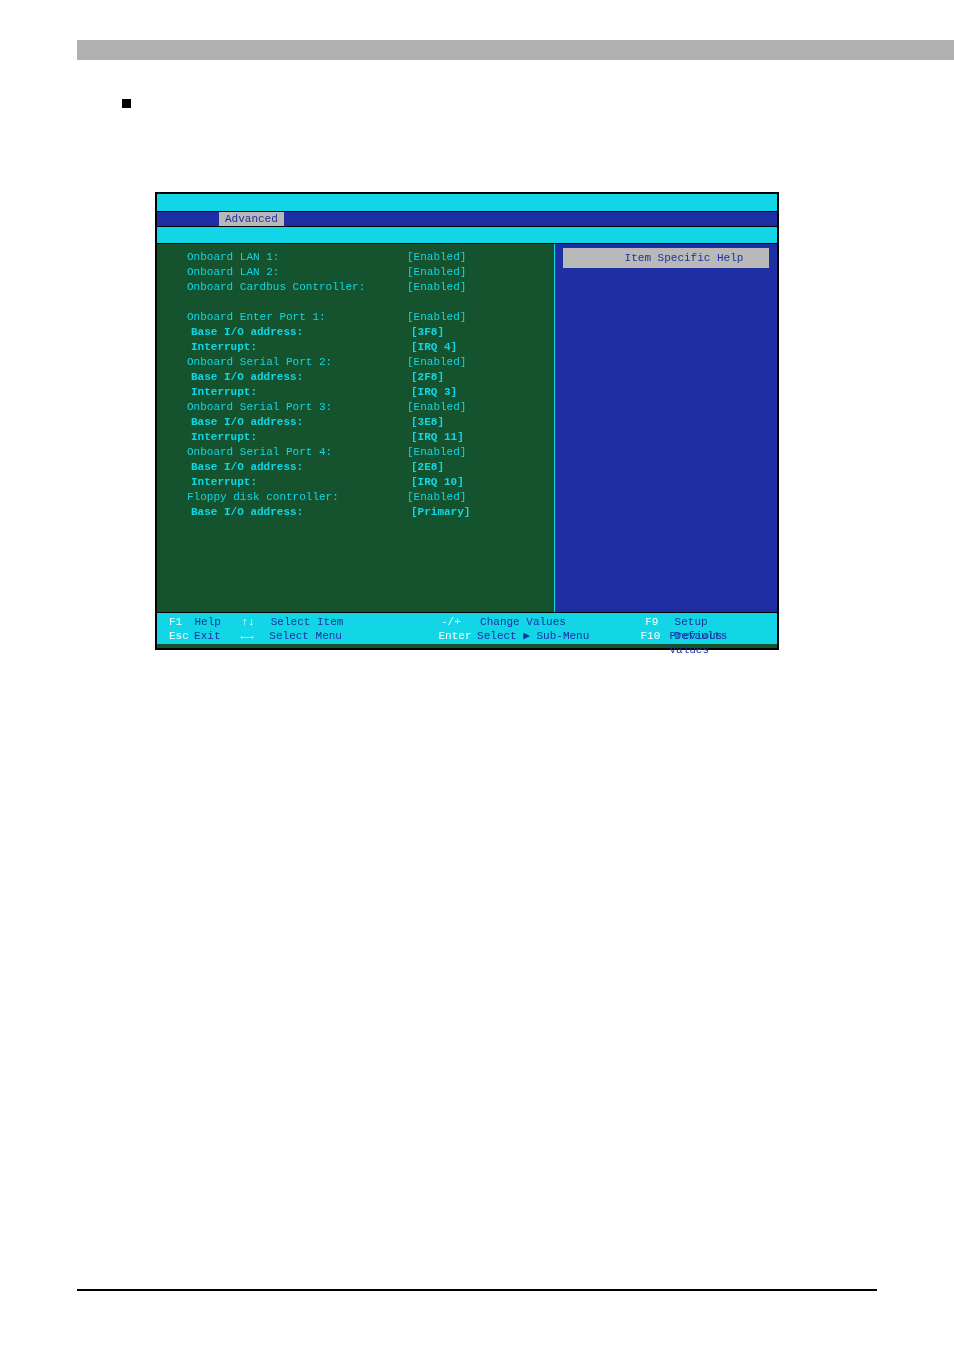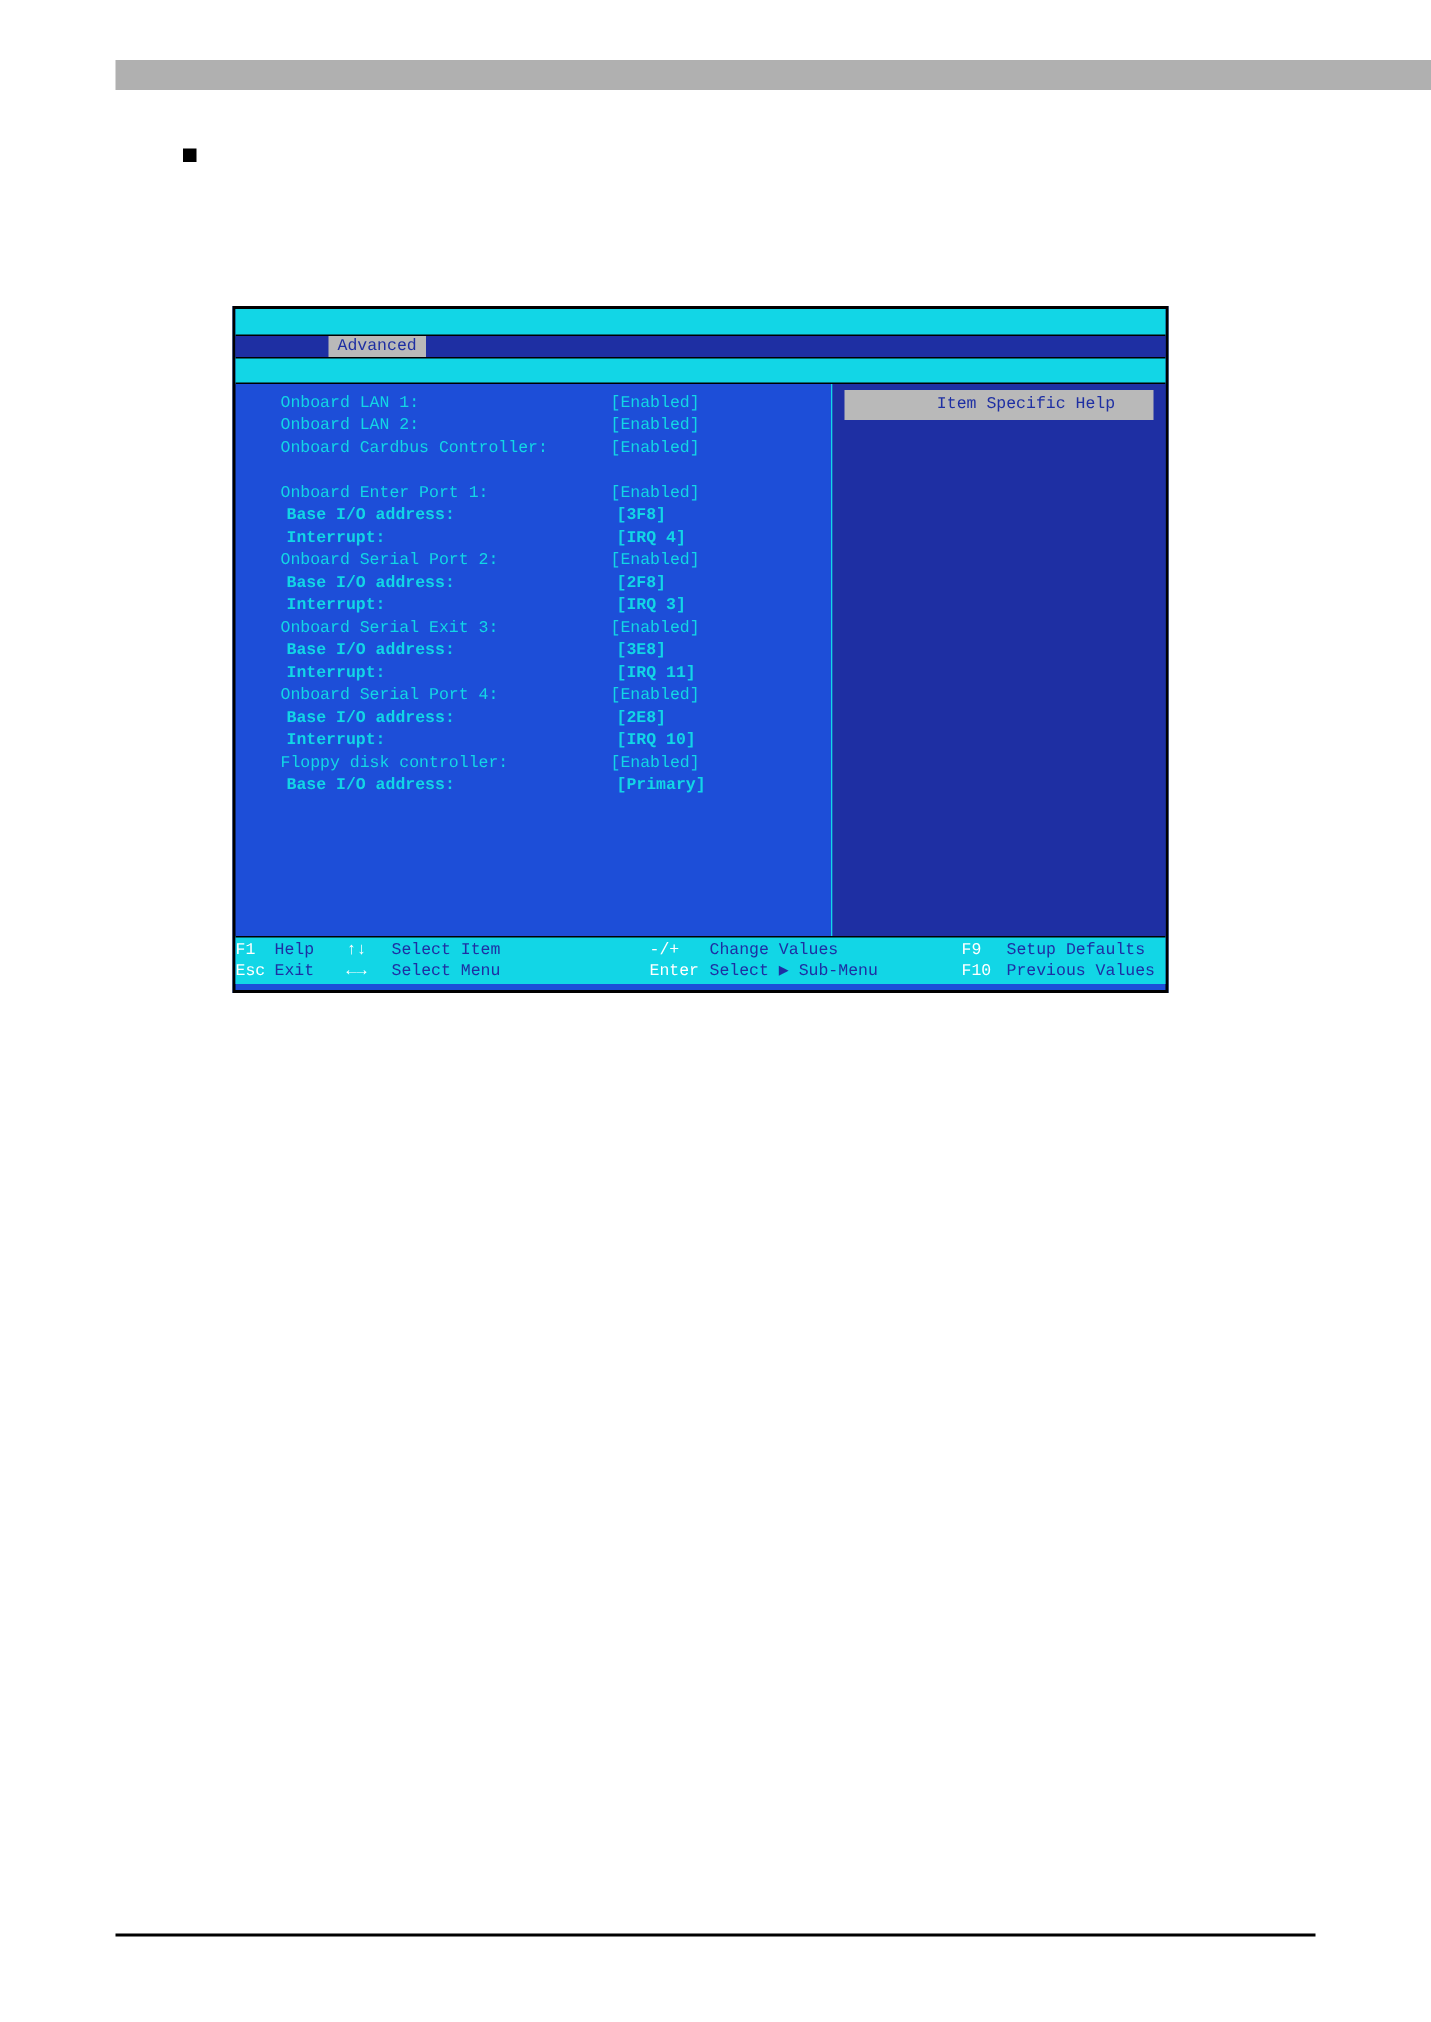--- a/index.html
+++ b/index.html
@@ -26,23 +26,22 @@
     width: 9px;
     height: 9px;
     background: #000;
   }
   .bios-window {
     position: absolute;
     top: 192px;
     left: 155px;
     width: 624px;
     height: 458px;
-    background: #1d4ed8;
+    background: #14532d;
     border: 2px solid #000;
-    margin-top: 12px;
   }
   .bios-topbar {
     width: 100%;
     height: 18px;
     background: #12d6e6;
     border-bottom: 1px solid #000;
   }
   .bios-menubar {
     width: 100%;
     height: 14px;
@@ -110,21 +109,21 @@
     font-weight: bold;
   }
   .bios-row .label { width: 220px; }
   .bios-row .value { }
   .bios-footer {
     width: 100%;
     height: 32px;
     background: #12d6e6;
     color: #1e2fa3;
     font-size: 11px;
-    padding: 2px 0;
+    padding: 2px 12px;
     display: flex;
     flex-direction: column;
     justify-content: center;
     border-top: 1px solid #000;
   }
   .footer-row { display: flex; height: 14px; line-height: 14px; }
   .footer-key { color: #fff; width: 26px; }
   .footer-act { width: 48px; }
   .footer-sym { color: #fff; width: 30px; }
   .footer-sym2 { width: 82px; }
@@ -189,21 +188,21 @@
         </div>
       <div class="bios-row sub">
           <span class="label">Base I/O address:</span>
           <span class="value">[2F8]</span>
         </div>
       <div class="bios-row sub">
           <span class="label">Interrupt:</span>
           <span class="value">[IRQ 3]</span>
         </div>
       <div class="bios-row">
-          <span class="label">Onboard Serial Exit 3:</span>
+          <span class="label">Onboard Serial Port 3:</span>
           <span class="value">[Enabled]</span>
         </div>
       <div class="bios-row sub">
           <span class="label">Base I/O address:</span>
           <span class="value">[3E8]</span>
         </div>
       <div class="bios-row sub">
           <span class="label">Interrupt:</span>
           <span class="value">[IRQ 11]</span>
         </div>

